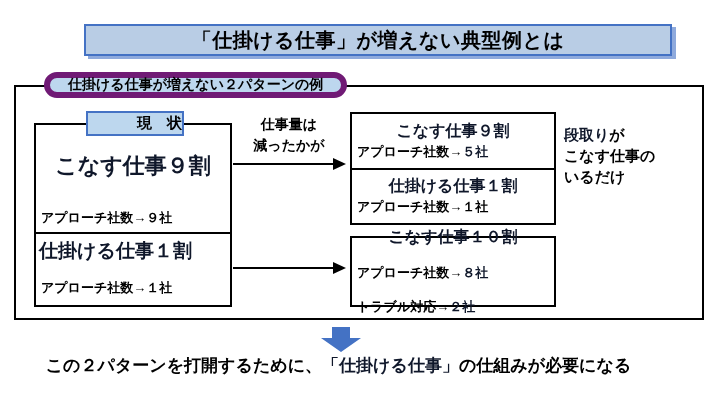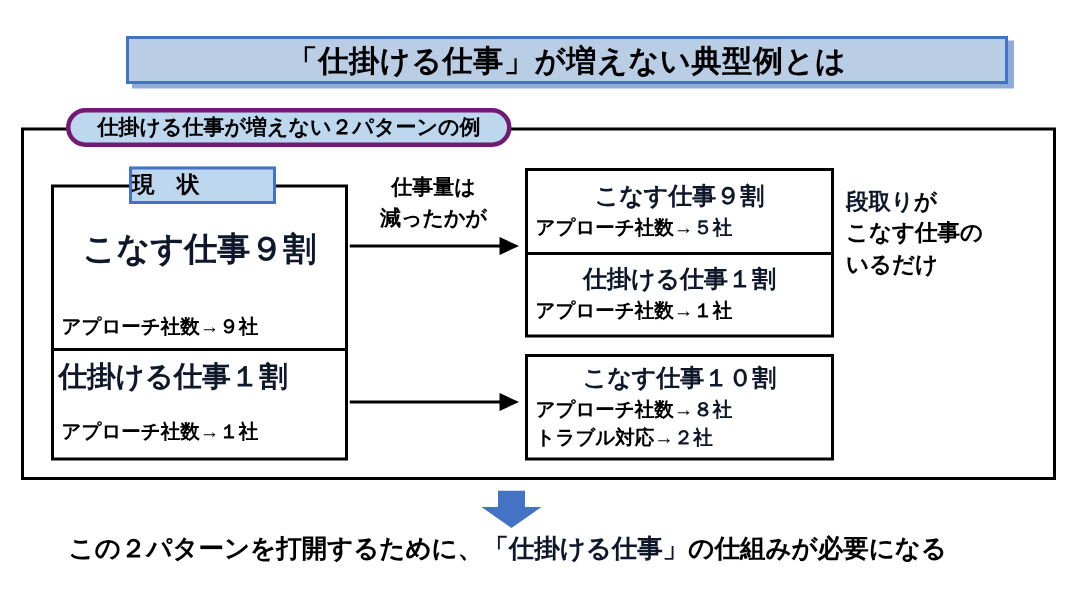--- a/index.html
+++ b/index.html
@@ -18,50 +18,50 @@
     background:#b9cde5;border:2px solid #4472c4;
     box-shadow:4px 3px 0 0 #8faadc;
     display:flex;align-items:center;justify-content:center;
     font-size:20px;letter-spacing:.5px;margin-left:20px;
   }
 
   
   .frame{left:14px;top:85px;width:690px;height:235px;border:2px solid #000;background:#fff}
   .frame-label{
     left:44px;top:72px;height:26px;padding:0 18px;
-    background:#bdd7ee;border:3px solid #701a75;border-radius:13px;
+    background:#bdd7ee;border:6px solid #701a75;border-radius:13px;
     display:flex;align-items:center;font-size:14px;z-index:3;white-space:nowrap;
   }
 
   
   .cur-box{left:34px;top:123px;width:198px;height:184px;border:2px solid #000;background:#fff;display:flex;flex-direction:column;z-index:1}
   .cur-tab{
     left:86px;top:111px;width:98px;height:25px;
     background:#bdd7ee;border:2px solid #4472c4;
-    display:flex;align-items:center;justify-content:flex-start;font-size:15px;z-index:2;
+    display:flex;align-items:center;justify-content:flex-end;font-size:15px;z-index:2;
   }
   .cur-top{flex:1.15;display:flex;flex-direction:column;padding-top:26px}
   .cur-work{font-size:22px;text-align:center;white-space:nowrap}
   .cur-sub{margin-top:auto;padding:0 5px 5px;font-size:13px;white-space:nowrap}
   .cur-bottom{flex:1;border-top:2px solid #000;display:flex;flex-direction:column}
   .cur-work2{font-size:19px;padding:4px 3px 0;white-space:nowrap}
   .cur-bottom .cur-sub{padding:0 5px 8px}
 
   
   .t-label{width:112px;text-align:center;font-size:14px;line-height:1.5;white-space:nowrap}
   .t1{left:233px;top:114px}
   .t2{left:233px;top:218px}
   .h-arrow{left:233px;width:114px;height:14px}
   .a1{top:157px}
   .a2{top:261px}
 
   
   .p-box{left:350px;width:206px;border:2px solid #000;background:#fff;display:flex;flex-direction:column}
   .p1{top:112px;height:113px}
-  .p2{top:236px;height:71px;justify-content:center;gap:1px;padding:2px 5px}
+  .p2{top:236px;height:71px;justify-content:center;gap:16px;padding:2px 5px}
   .p-half{flex:1;display:flex;flex-direction:column;justify-content:center;gap:1px;padding:2px 5px}
   .p-half + .p-half{border-top:2px solid #000}
   .p-work{font-size:16px;text-align:center;white-space:nowrap}
   .p-sub{font-size:13px;white-space:nowrap}
 
   
   .note{width:152px;font-size:15px;line-height:1.4}
   .n1{left:564px;top:124px}
   .n2{left:564px;top:240px}
 

